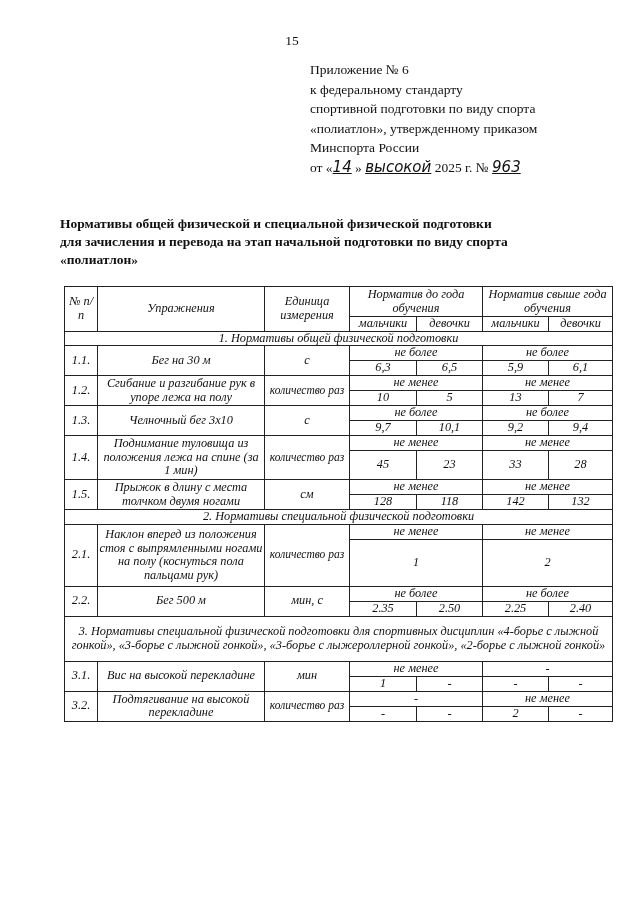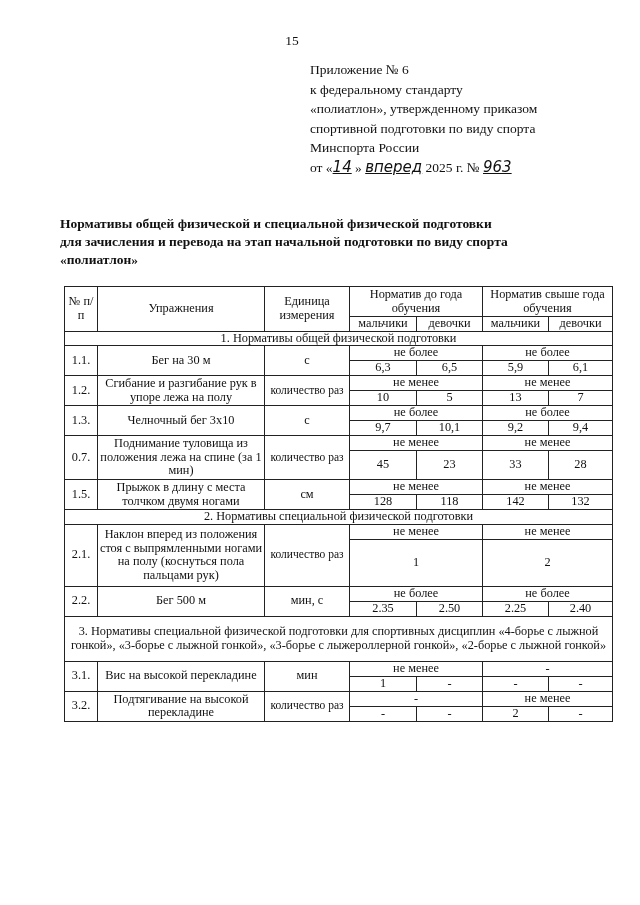--- a/index.html
+++ b/index.html
@@ -15,21 +15,21 @@
   .appendix .line { display: block; white-space: nowrap; }
   .hand { font-family: "DejaVu Sans", sans-serif; font-size: 15px; font-style: italic; text-decoration: underline; }
   .title {
     position: absolute; top: 215px; left: 60px; width: 560px; text-align: left;
     font-weight: bold; font-size: 13.5px; line-height: 18px;
   }
   .title .line { display: block; white-space: nowrap; }
   table.norms {
     position: absolute; top: 286px; left: 64px;
     border-collapse: collapse; table-layout: fixed;
-    font-size: 12.3px; line-height: 13.5px;
+    font-size: 12.3px; line-height: 13.5px; font-style: italic;
   }
   table.norms td, table.norms th {
     border: 1px solid #222; padding: 0 1px; text-align: center; vertical-align: middle;
     font-weight: normal; overflow: hidden;
   }
   .sec td { height: 13px; margin-left: 48px; }
   .r-h1 td, .r-h1 th { height: 29px; }
   .r-h2 td, .r-h2 th { height: 13px; margin-top: 47px; }
   .cond { height: 14px; }
   .val { height: 14px; }
@@ -37,25 +37,25 @@
   .small { font-size: 11.5px; }
 </style>
 </head>
 <body>
 
 <div class="page-num">15</div>
 
 <div class="appendix">
   <span class="line">Приложение № 6</span>
   <span class="line">к федеральному стандарту</span>
+  <span class="line">спортивной подготовки по виду спорта</span>
   <span class="line">«полиатлон», утвержденному приказом</span>
-  <span class="line">спортивной подготовки по виду спорта</span>
   <span class="line">Минспорта России</span>
   <span class="line">
-    <span>от «</span><span class="hand">14</span>&nbsp;<span>»</span>&nbsp;<span class="hand">вперед</span>&nbsp;<span>2025 г. №</span>&nbsp;<span class="hand">963</span>
+    <span>от «</span><span class="hand">14</span>&nbsp;<span>»</span>&nbsp;<span class="hand">высокой</span>&nbsp;<span>2025 г. №</span>&nbsp;<span class="hand">963</span>
   </span>
 </div>
 
 <div class="title">
   <span class="line">Нормативы общей физической и специальной физической подготовки</span>
   <span class="line">для зачисления и перевода на этап начальной подготовки по виду спорта</span>
   <span class="line">«полиатлон»</span>
 </div>
 
 <table class="norms">
@@ -123,21 +123,21 @@
     <td colspan="2" class="cond">не более</td>
   </tr>
   <tr>
     <td class="val">9,7</td>
     <td class="val">10,1</td>
     <td class="val">9,2</td>
     <td class="val">9,4</td>
   </tr>
 
   <tr>
-    <td rowspan="2">0.7.</td>
+    <td rowspan="2">1.4.</td>
     <td rowspan="2">Поднимание туловища из положения лежа на спине (за 1 мин)</td>
     <td rowspan="2" class="nowrap small">количество раз</td>
     <td colspan="2" class="cond">не менее</td>
     <td colspan="2" class="cond">не менее</td>
   </tr>
   <tr>
     <td style="height:28px">45</td>
     <td>23</td>
     <td>33</td>
     <td>28</td>

